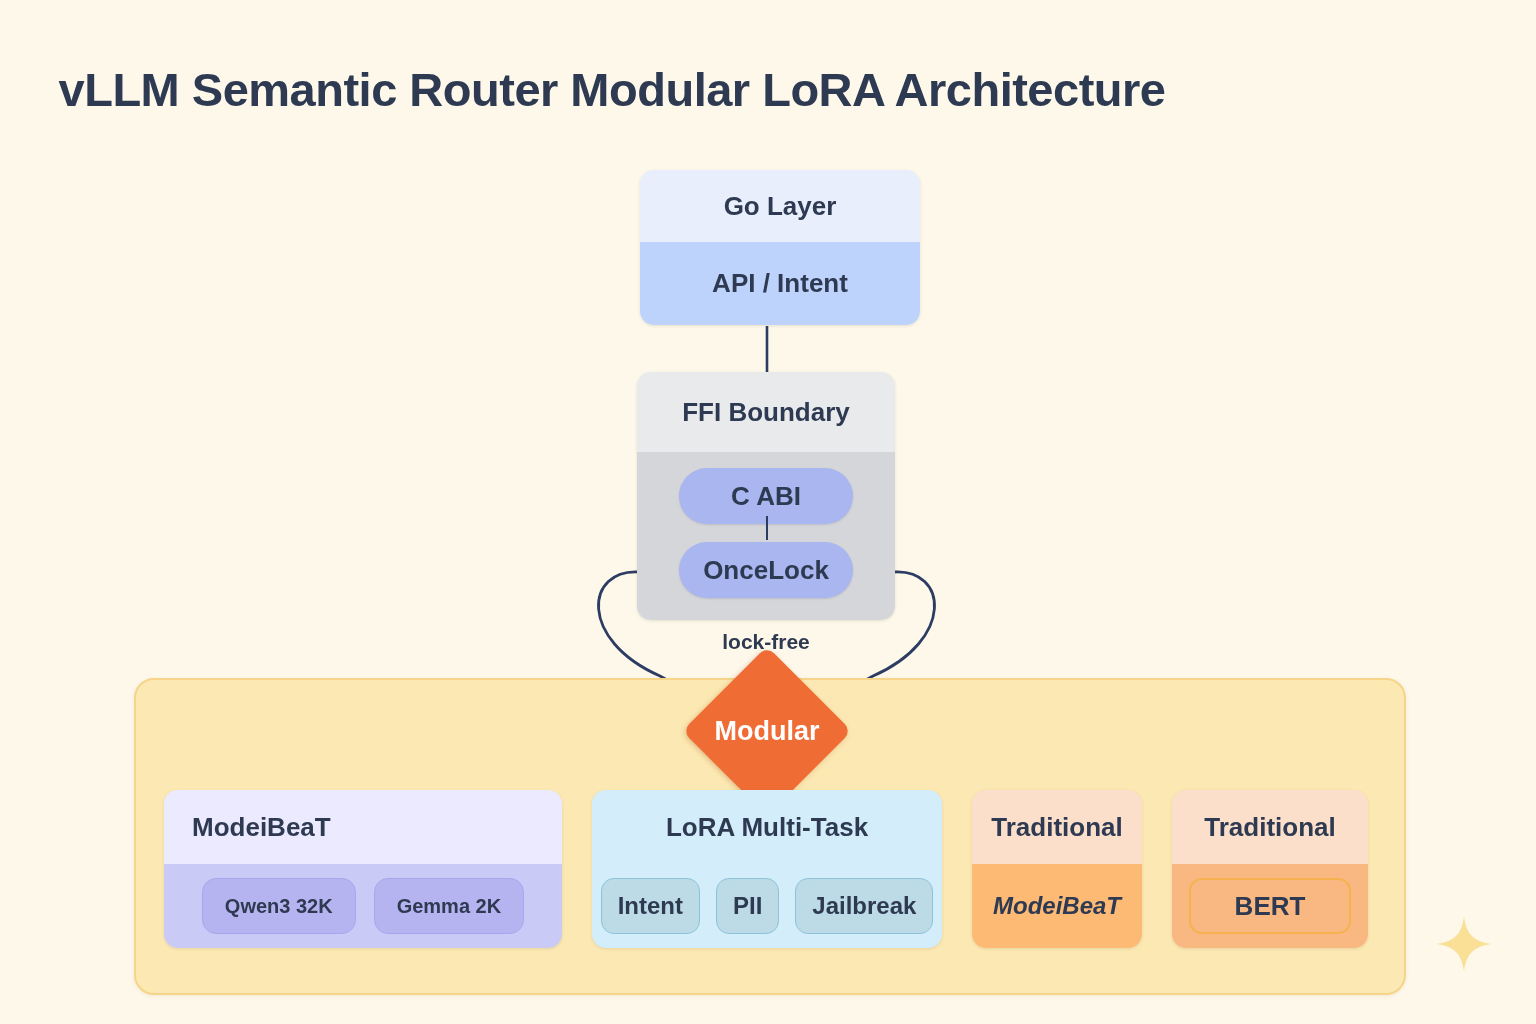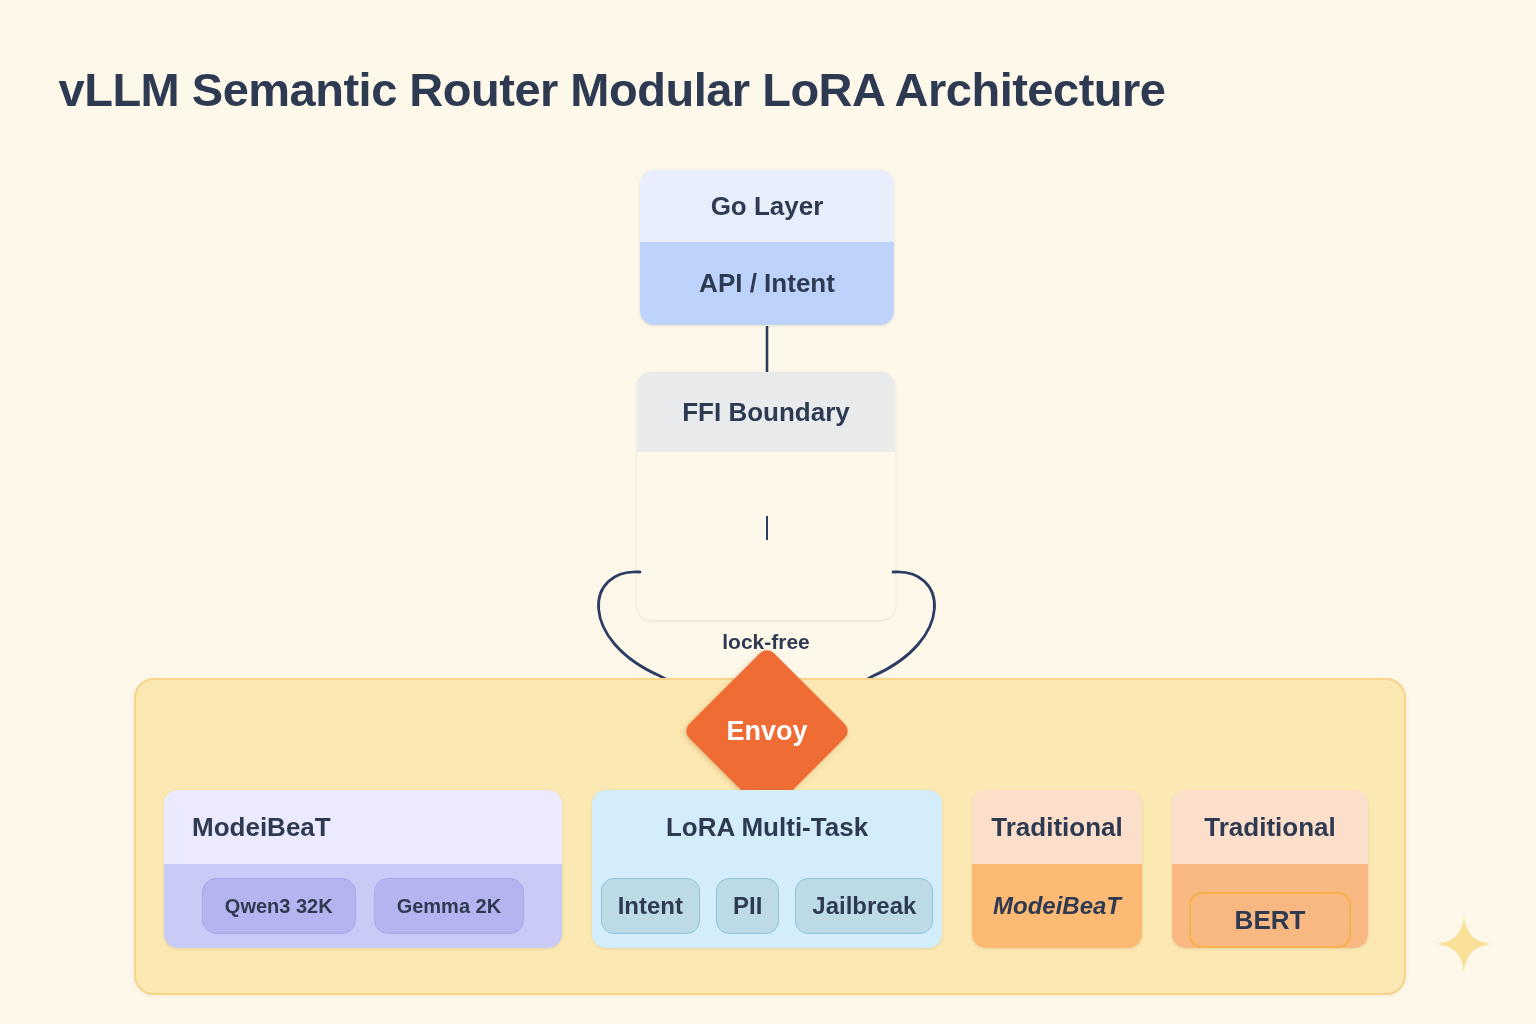--- a/index.html
+++ b/index.html
@@ -34,21 +34,21 @@
     font-size:26px;font-weight:bold;color:#2e3a52;
   }
   .card .bd{
     flex:1;
     display:flex;align-items:center;justify-content:center;
     font-size:26px;font-weight:bold;color:#2e3a52;
     gap:14px;
   }
 
   
-  #go-layer{left:640px;top:170px;width:254px;height:155px;}
+  #go-layer{left:640px;top:170px;width:280px;height:155px;}
   #go-layer .hd{height:72px;background:#e8eefc;}
   #go-layer .bd{background:#bed3fb;}
 
   
   #ffi-boundary{left:637px;top:372px;width:258px;height:248px;}
   #ffi-boundary .hd{height:80px;background:#e9eaec;}
   #ffi-boundary .bd{background:#d4d6da;flex-direction:column;gap:0;padding-bottom:6px;}
   .pill-blue{
     width:174px;height:56px;border-radius:28px;
     background:#a9b6ef;
@@ -113,21 +113,21 @@
     padding:0 16px;
     font-size:24px;font-weight:bold;color:#2e3a52;
   }
 
   #trad1{left:972px;top:790px;width:170px;height:158px;}
   #trad1 .hd{height:74px;background:#fbdfca;}
   #trad1 .bd{background:#fdba74;font-size:24px;font-style:italic;}
 
   #trad2{left:1172px;top:790px;width:196px;height:158px;}
   #trad2 .hd{height:74px;background:#fbdfca;}
-  #trad2 .bd{background:#f9b781;align-items:flex-end;}
+  #trad2 .bd{background:#f9b781;}
   .pill-bert{
     width:158px;height:52px;border-radius:13px;
     background:#f9b781;border:2px solid #f5b24f;
     display:flex;align-items:center;justify-content:center;
     font-size:26px;font-weight:bold;color:#2e3a52;
   }
 
   
   #sparkle{position:absolute;left:1432px;top:912px;width:64px;height:64px;}
 </style>
@@ -161,30 +161,34 @@
     <path d="M663,893 L663,872 Q663,862 673,862 L862,862 Q872,862 872,872 L872,893 M767,862 L767,893" stroke="#2d3c63" stroke-width="2.6" fill="none"></path>
   </svg>
 
   <div class="card" id="go-layer">
     <div class="hd">Go Layer</div>
     <div class="bd">API / Intent</div>
   </div>
 
   <div class="card" id="ffi-boundary">
     <div class="hd">FFI Boundary</div>
+    <div class="bd">
+      <div class="pill-blue" style="margin-bottom:18px;">C ABI</div>
+      <div class="pill-blue">OnceLock</div>
+    </div>
   </div>
   <div id="ffi-inner-link"></div>
 
   <div id="lock-free-label">lock-free</div>
 
   <div id="model-group"></div>
 
   <div id="router">
     <div class="dia"></div>
-    <div class="lbl">Envoy</div>
+    <div class="lbl">Modular</div>
   </div>
 
   <div class="card" id="embeddings">
     <div class="hd" style="justify-content:flex-start;padding-left:28px;">ModeiBeaT</div>
     <div class="bd" style="gap:18px;">
       <div class="pill-emb">Qwen3 32K</div>
       <div class="pill-emb">Gemma 2K</div>
     </div>
   </div>
 

